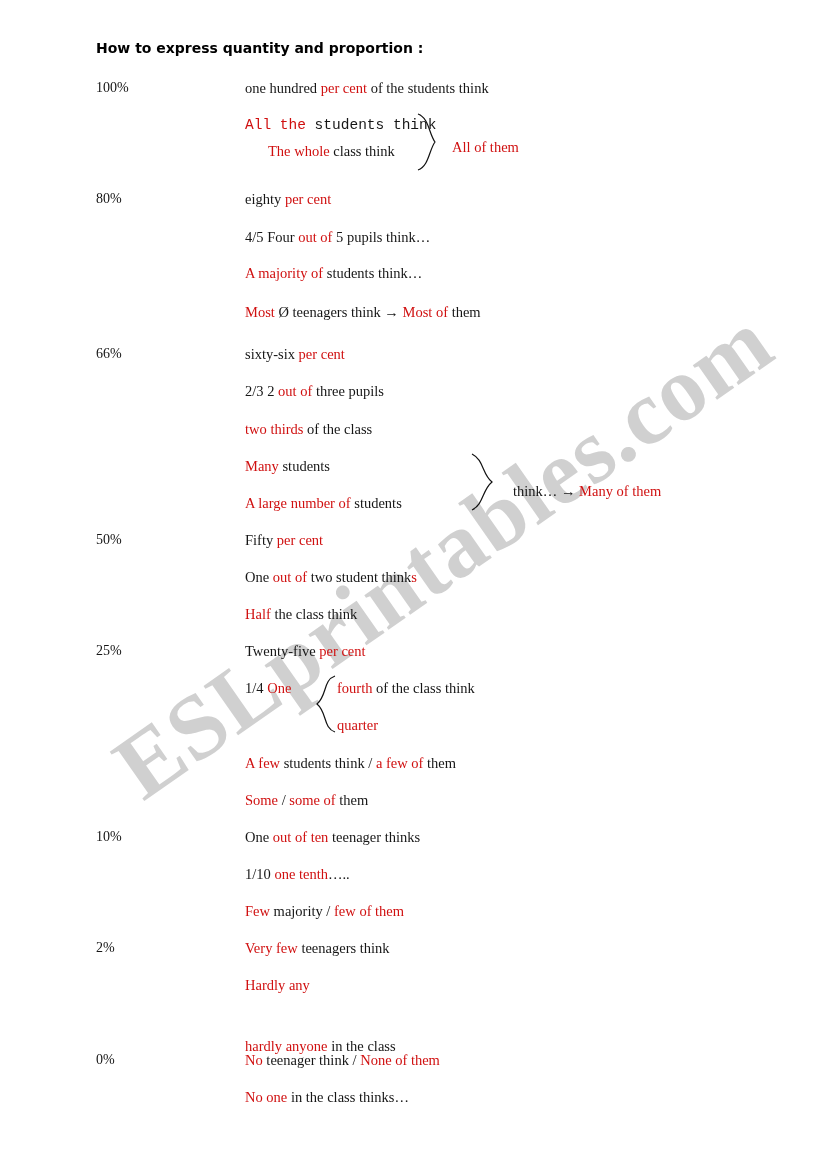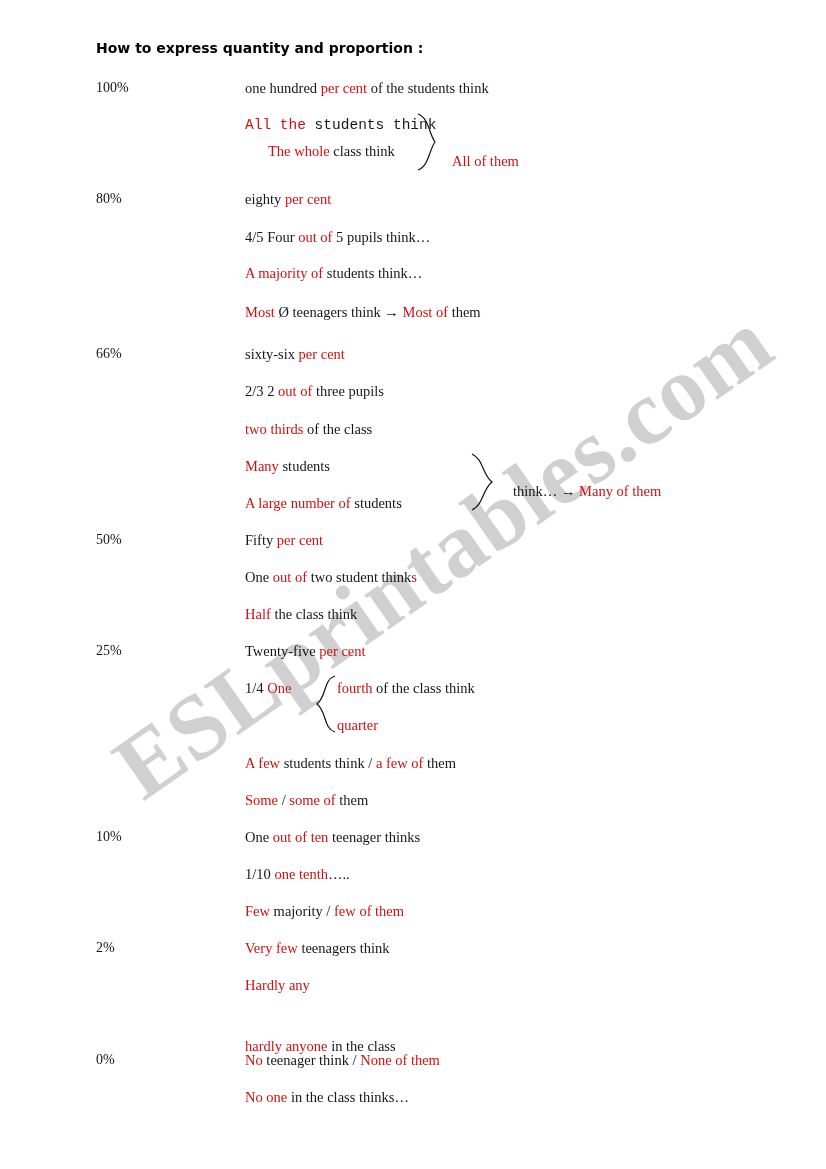--- a/index.html
+++ b/index.html
@@ -88,21 +88,21 @@
 
   <div class="watermark">ESLprintables.com</div>
 
   <div class="content">
     <div class="title">How to express quantity and proportion  :</div>
     <div id="rows-host">
         <div class="pct" style="top: 80px;">100%</div>
         <div class="row" style="top: 80px; left: 245px;"><span class="blk">one hundred </span><span class="red">per cent</span><span class="blk"> of the students think</span></div>
         <div class="row" style="top: 117px; left: 245px; font-family: Liberation Mono, monospace;"><span class="red">All the</span><span class="blk"> students think</span></div>
         <div class="row" style="top: 143px; left: 245px; margin-left: 23px;"><span class="red">The whole</span><span class="blk"> class think</span></div>
-        <div class="row" style="top: 139px; left: 452px; margin-top: 14px;"><span class="red">All of them</span></div>
+        <div class="row" style="top: 139px; left: 452px;"><span class="red">All of them</span></div>
         <div class="pct" style="top: 191px;">80%</div>
         <div class="row" style="top: 191px; left: 245px;"><span class="blk">eighty </span><span class="red">per cent</span></div>
         <div class="row" style="top: 229px; left: 245px;"><span class="blk">4/5  Four </span><span class="red">out of</span><span class="blk"> 5 pupils think…</span></div>
         <div class="row" style="top: 265px; left: 245px;"><span class="red">A majority of</span><span class="blk"> students think…</span></div>
         <div class="row" style="top: 304px; left: 245px;"><span class="red">Most</span><span class="blk"> Ø teenagers think </span><span class="blk">→ </span><span class="red">Most of</span><span class="blk"> them</span></div>
         <div class="pct" style="top: 346px;">66%</div>
         <div class="row" style="top: 346px; left: 245px;"><span class="blk">sixty-six </span><span class="red">per cent</span></div>
         <div class="row" style="top: 383px; left: 245px; text-align: center;"><span class="blk">2/3  2 </span><span class="red">out of</span><span class="blk"> three pupils</span></div>
         <div class="row" style="top: 421px; left: 245px;"><span class="red">two thirds</span><span class="blk"> of the class</span></div>
         <div class="row" style="top: 458px; left: 245px;"><span class="red">Many</span><span class="blk"> students</span></div>

